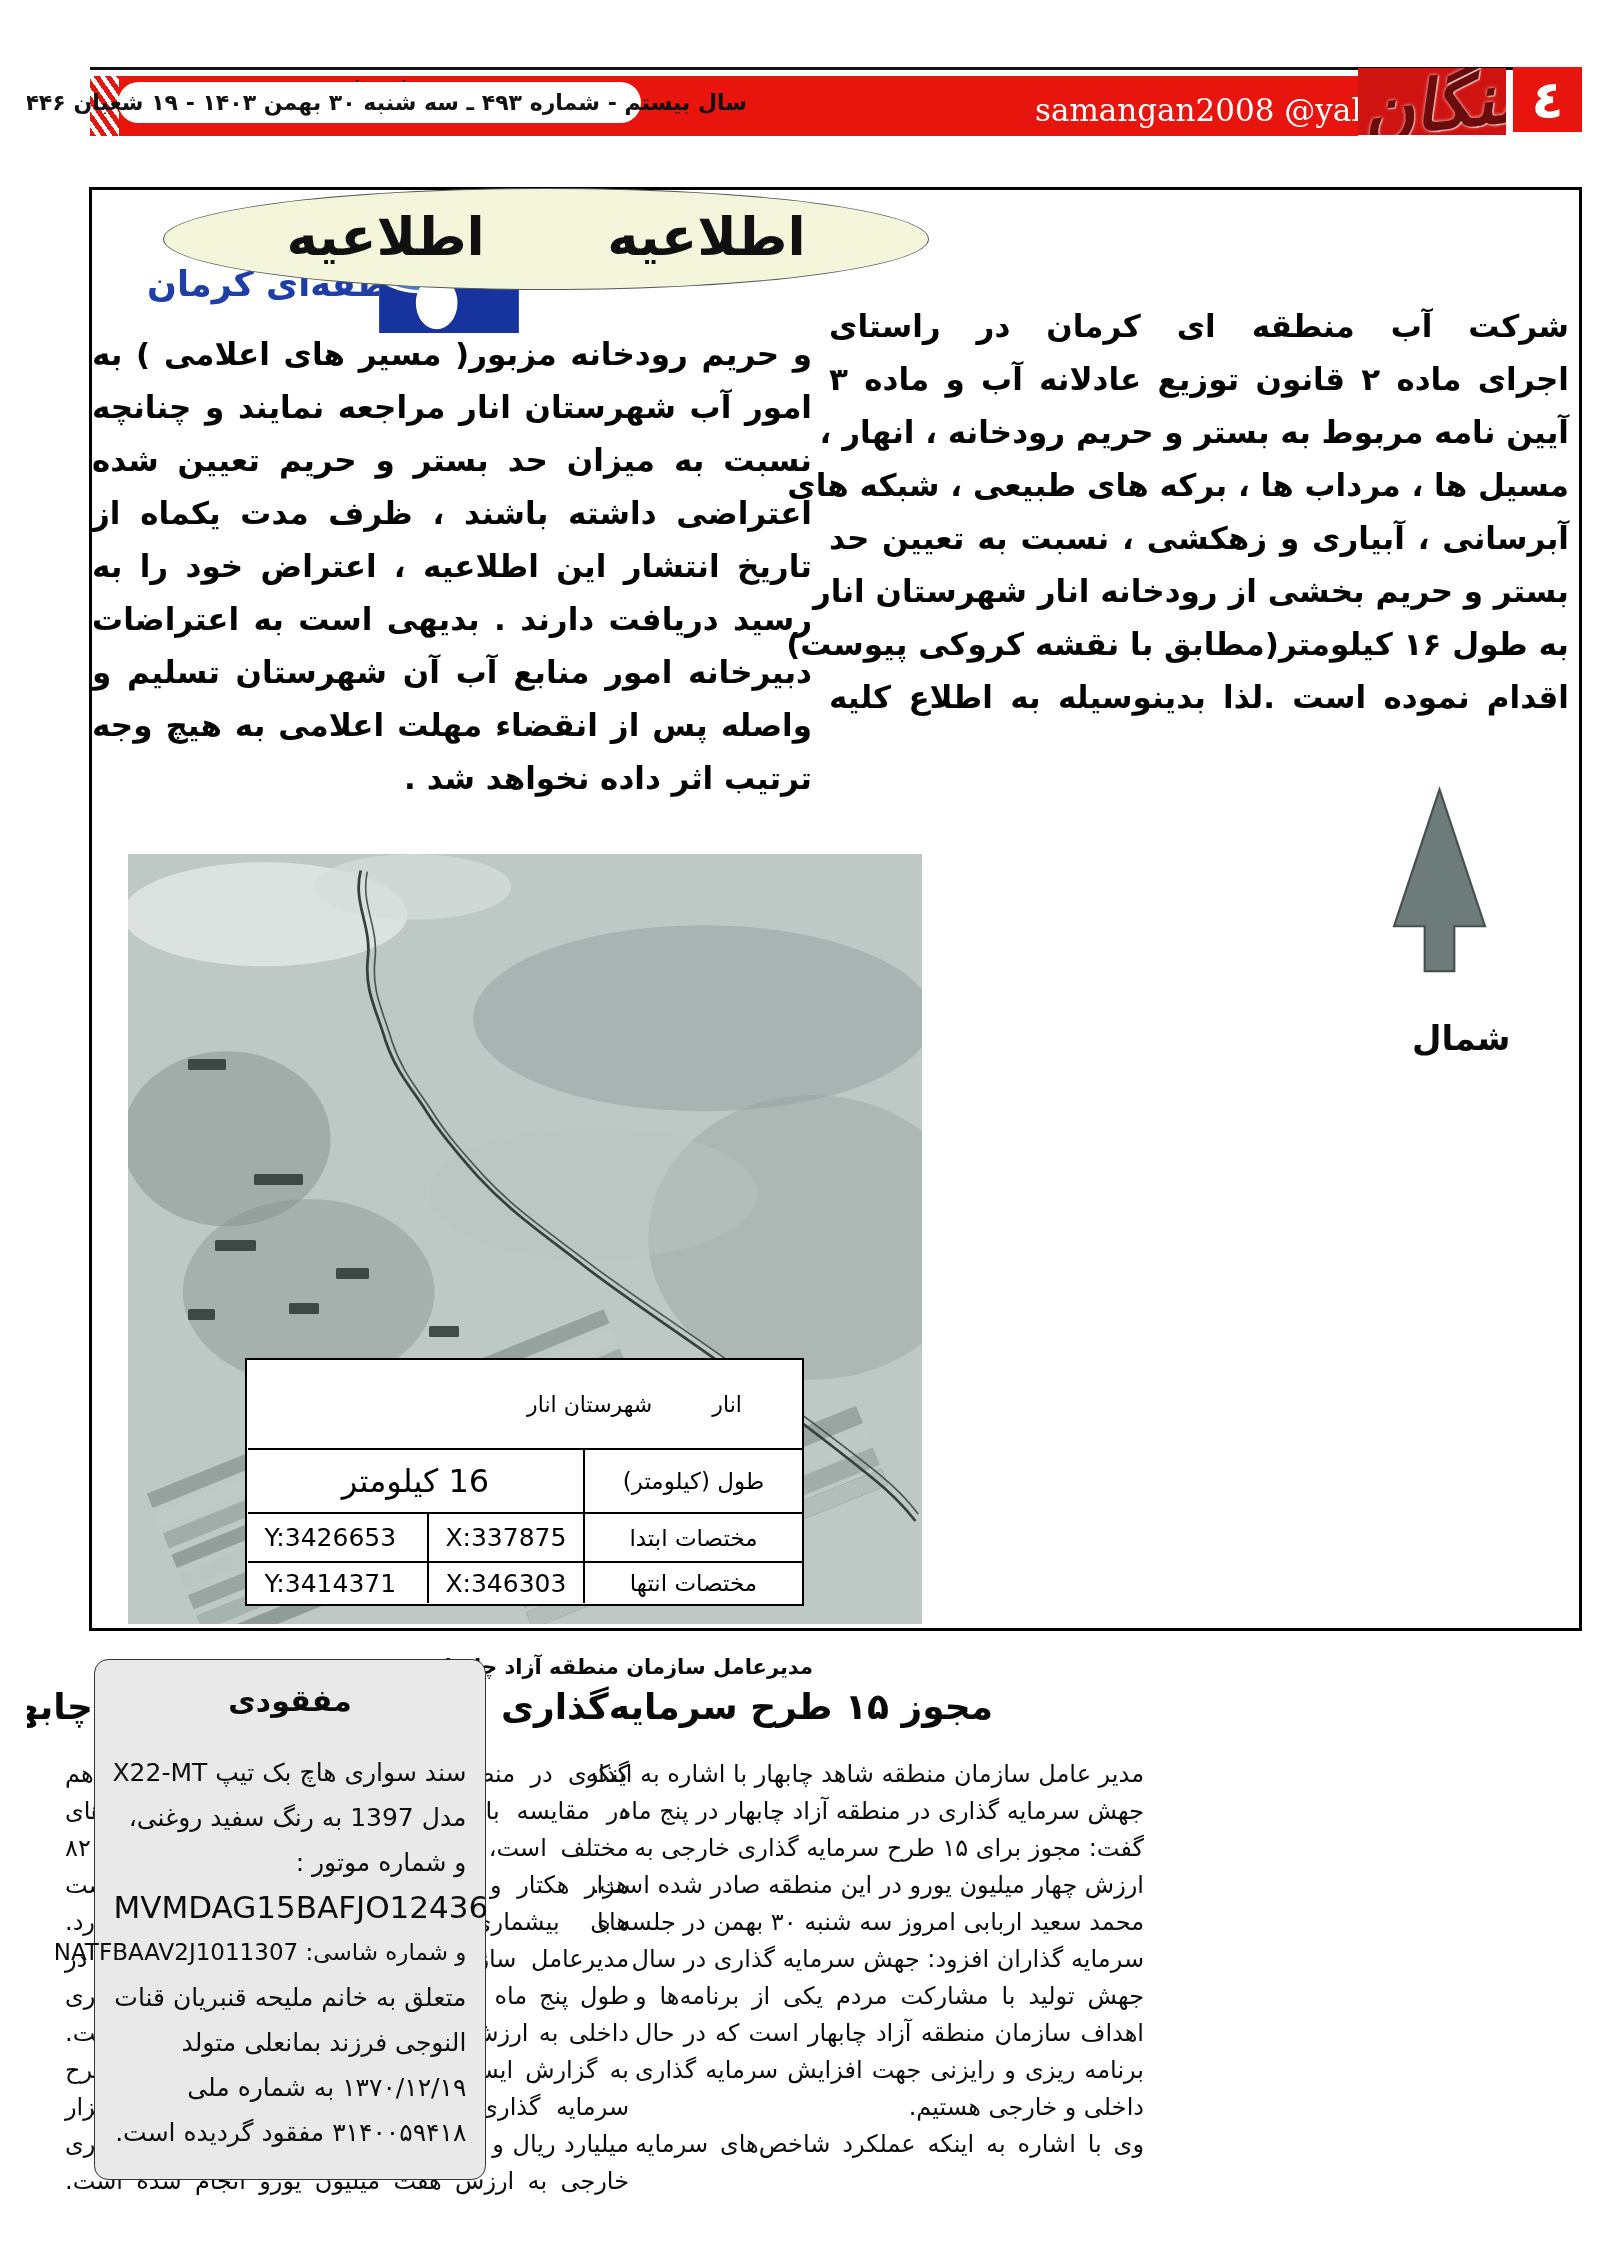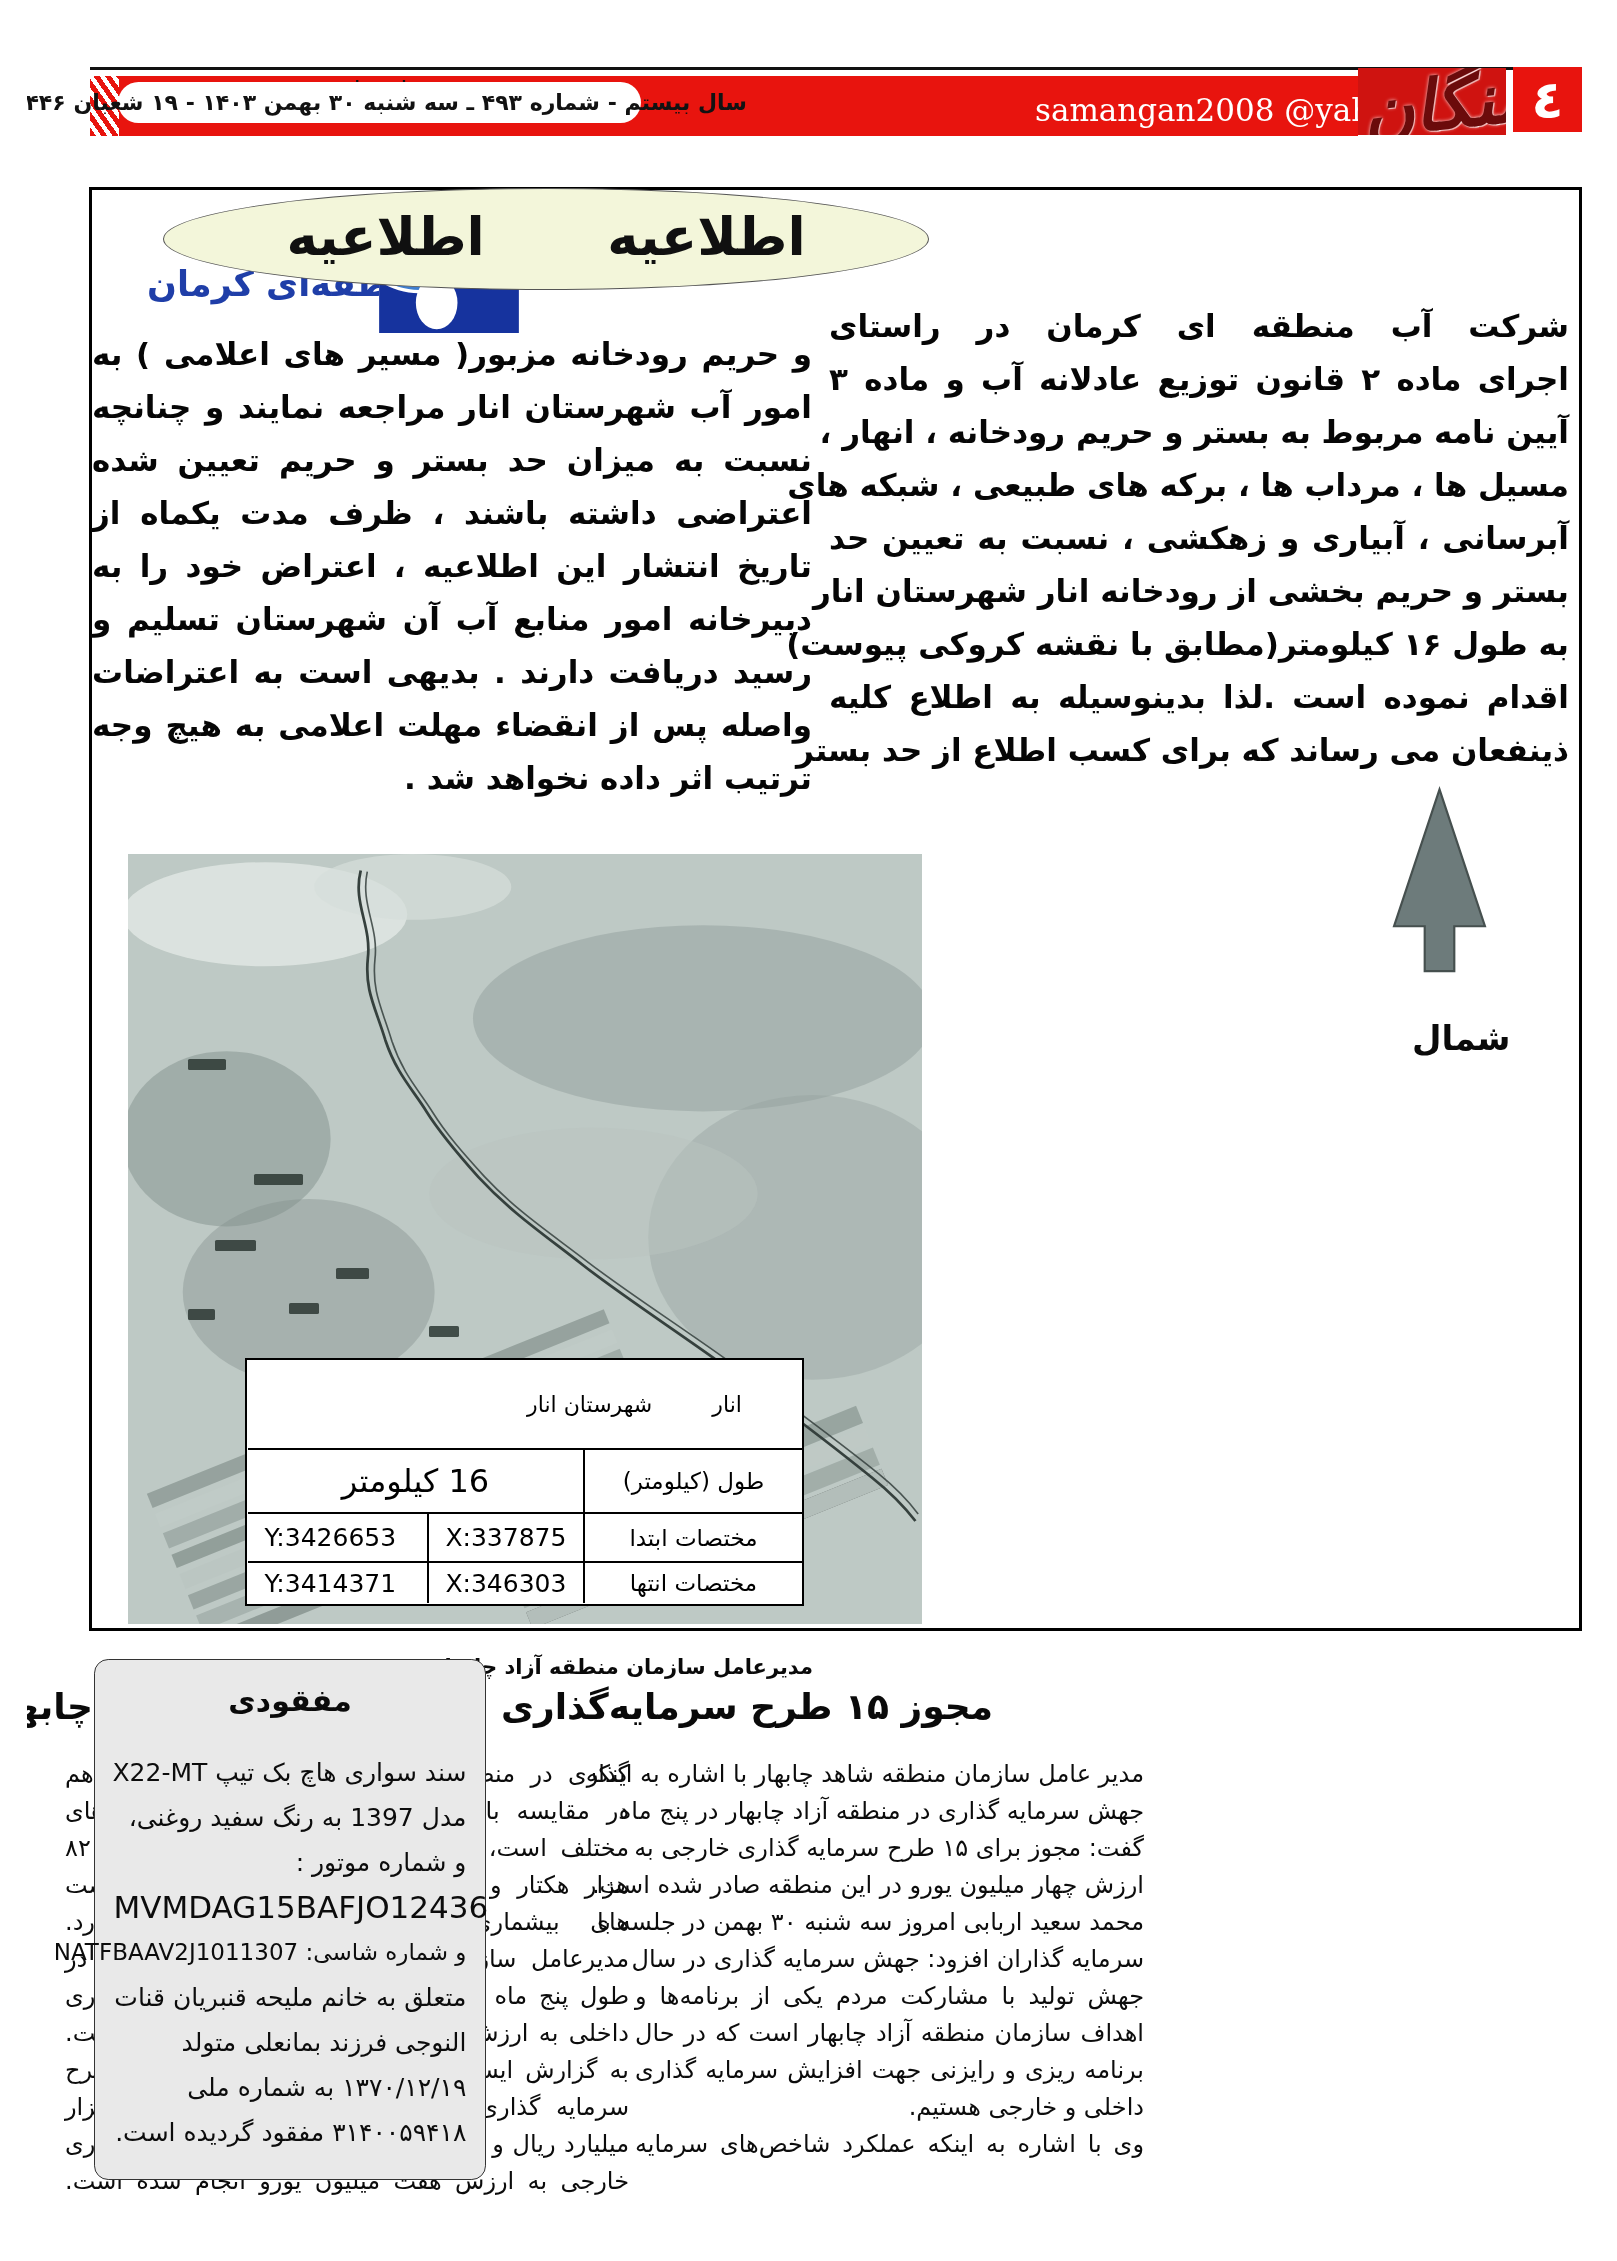--- a/index.html
+++ b/index.html
@@ -114,30 +114,29 @@
 
     <div class="ann-col ann-right">
         <div class="tline">شرکت آب منطقه ای کرمان در راستای</div>
         <div class="tline">اجرای ماده ۲ قانون توزیع عادلانه آب و ماده ۳</div>
         <div class="tline">آیین نامه مربوط به بستر و حریم رودخانه ، انهار ،</div>
         <div class="tline">مسیل ها ، مرداب ها ، برکه های طبیعی ، شبکه های</div>
         <div class="tline">آبرسانی ، آبیاری و زهکشی ، نسبت به تعیین حد</div>
         <div class="tline">بستر و حریم بخشی از رودخانه انار  شهرستان انار</div>
         <div class="tline">به طول ۱۶ کیلومتر(مطابق با نقشه کروکی پیوست)</div>
         <div class="tline">اقدام نموده است .لذا بدینوسیله به اطلاع کلیه</div>
-        <div class="tline">ذینفعان می رساند که برای کسب اطلاع از حد بستر</div>
       </div>
     <div class="ann-col ann-left">
         <div class="tline">و حریم رودخانه مزبور( مسیر های اعلامی ) به</div>
         <div class="tline">امور آب شهرستان انار مراجعه نمایند و چنانچه</div>
         <div class="tline">نسبت به میزان حد بستر و حریم تعیین شده</div>
         <div class="tline">اعتراضی داشته باشند ، ظرف مدت یکماه از</div>
         <div class="tline">تاریخ انتشار این اطلاعیه ، اعتراض خود را به</div>
+        <div class="tline">رسید دریافت دارند . بدیهی است به اعتراضات</div>
         <div class="tline">دبیرخانه امور منابع آب آن شهرستان تسلیم و</div>
-        <div class="tline">رسید دریافت دارند . بدیهی است به اعتراضات</div>
         <div class="tline">واصله پس از انقضاء مهلت اعلامی به هیچ وجه</div>
         <div class="tline short">ترتیب اثر داده نخواهد شد .</div>
       </div>
 
     <div class="north">
       <svg width="115" height="219" viewBox="0 0 210 400">
         <path d="M105,8 L188,258 L132,258 L132,340 L78,340 L78,258 L22,258 Z" fill="#6d7b7b" stroke="#46504f" stroke-width="4"></path>
       </svg>
       <div class="lbl">شمال</div>
     </div>

